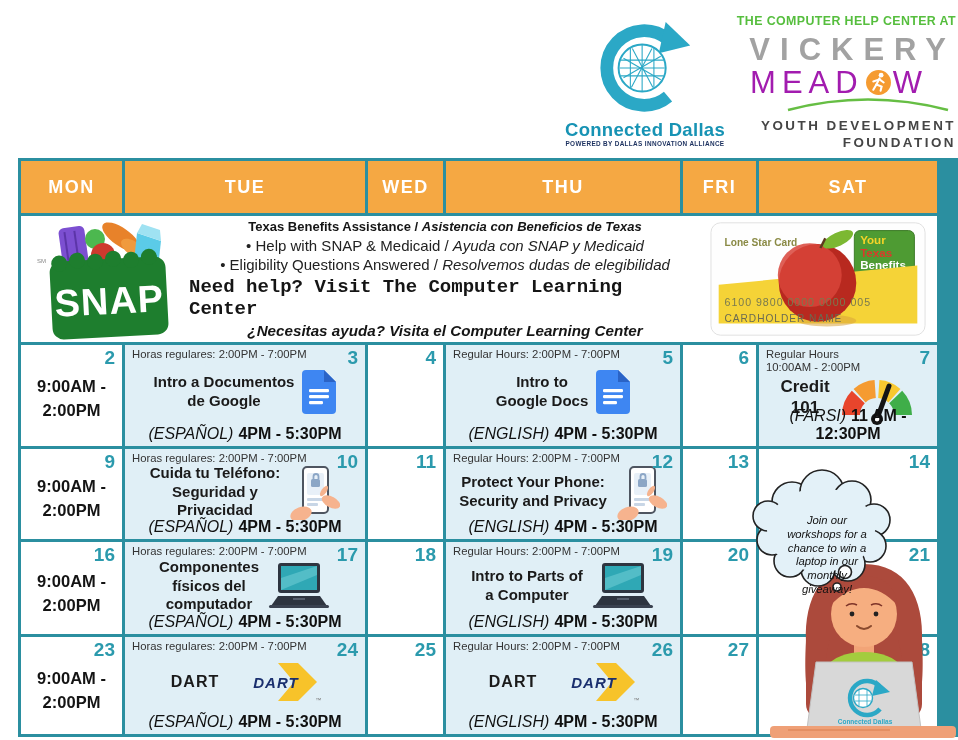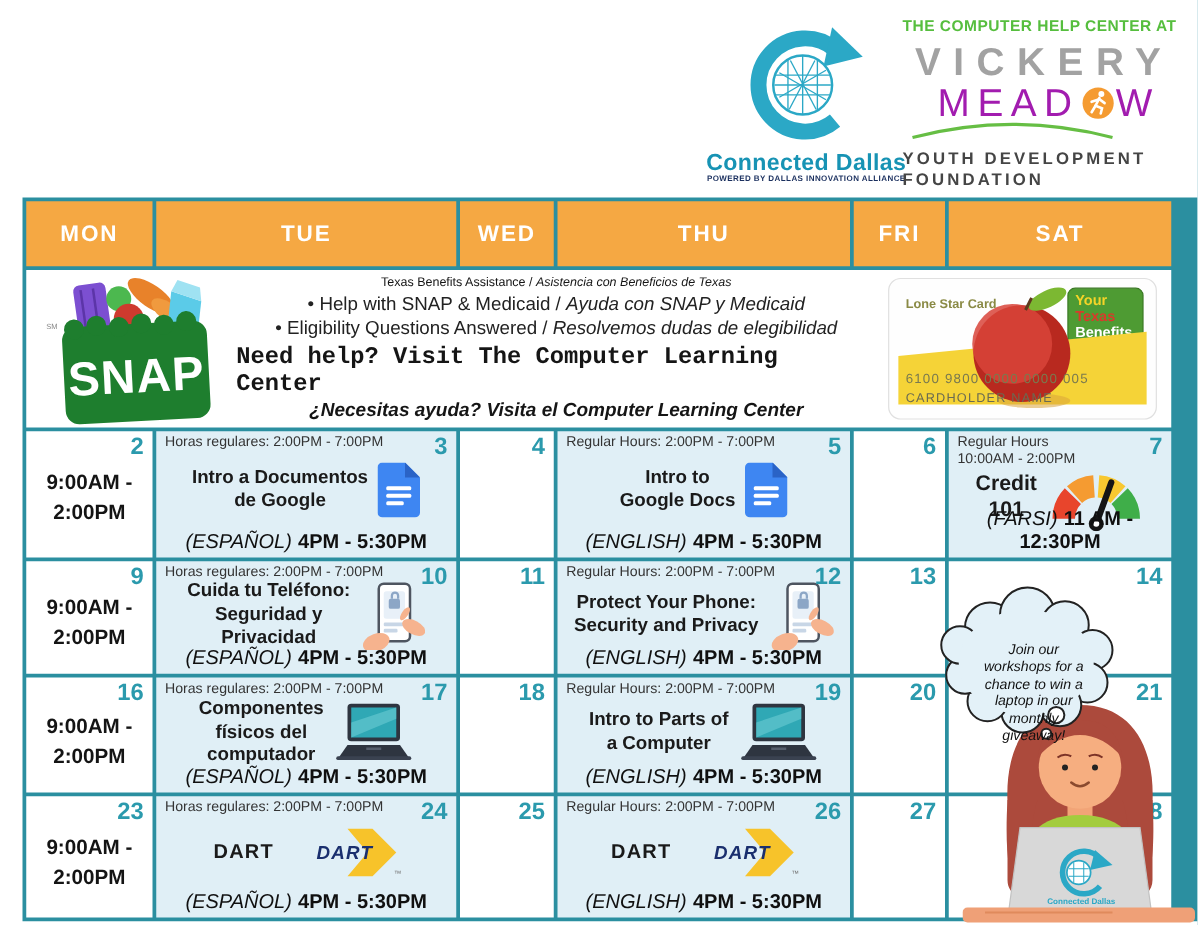--- a/index.html
+++ b/index.html
@@ -17,21 +17,21 @@
   }
   .cd-logo { position:absolute; left:590px; top:16px; }
   .cd-name {
     position:absolute; left:562px; top:119px; width:166px; text-align:center;
     font-size:18.5px; font-weight:800; color:#1793B4; letter-spacing:.3px;
   }
   .cd-tag {
     position:absolute; left:562px; top:140px; width:166px; text-align:center;
     font-size:6.4px; font-weight:700; color:#1A2F5E; letter-spacing:.35px;
   }
-  .vm { position:absolute; left:722px; top:14px; width:234px; text-align:left; }
+  .vm { position:absolute; left:722px; top:14px; width:234px; text-align:right; }
   .vm-kicker { font-size:12.4px; font-weight:700; color:#56BE3E; letter-spacing:.4px; margin-bottom:6px; }
   .vm-name1 { font-size:31px; color:#A2A2A2; letter-spacing:10px; text-indent:10px; line-height:1.0;font-weight:bold; }
   .vm-name2 { font-size:31px; color:#a21caf; letter-spacing:6px; line-height:1.0; margin-top:2px;
               display:flex; align-items:center; justify-content:center; }
   .vm-arc { margin-top:-2px; }
   .vm-found { font-size:13.4px; font-weight:700; color:#454545; letter-spacing:2.5px; margin-top:2px; }
 
   
   .calendar {
     position:absolute; left:18px; top:158px; width:956px; height:579px;
@@ -62,21 +62,21 @@
   .evt-foot .lang { font-style:italic; margin-right:5px; }
   .evt-foot .time { font-weight:800; }
 
   
   .banner { grid-column:1 / -1; background:#fff; }
   .snap-logo { position:absolute; left:12px; top:1px; }
   .b-text {
     position:absolute; left:168px; right:236px; top:0; bottom:0;
     display:flex; flex-direction:column; justify-content:center; align-items:center; gap:2.5px;
   }
-  .b-title { font-size:10px; font-weight:400; }
+  .b-title { font-size:13px; font-weight:700; }
   .b-bullet { font-size:15px; color:#222; }
   .b-help { font-weight:700; font-size:19px;font-family:Liberation Mono, monospace; }
   .b-help-es { font-weight:700; font-style:italic; font-size:15.2px; }
   .i { font-style:italic; }
   .lonestar-card { position:absolute; right:10px; top:4px; }
 
   
   .dart-logo { position:relative; width:66px; height:42px; flex:0 0 auto; }
   .dart-word {
     position:absolute; left:0; top:13px; font-size:15px; font-weight:800;

